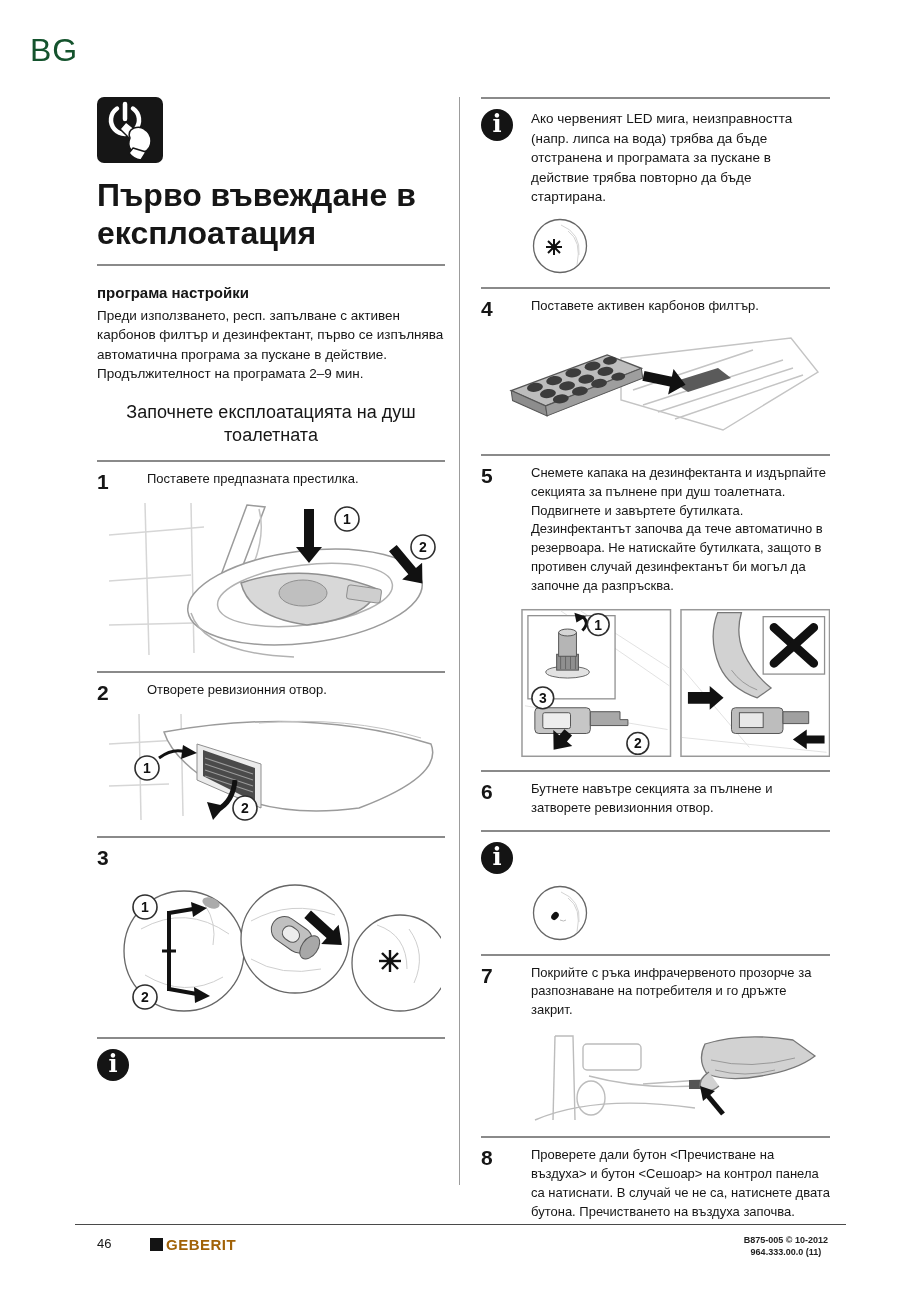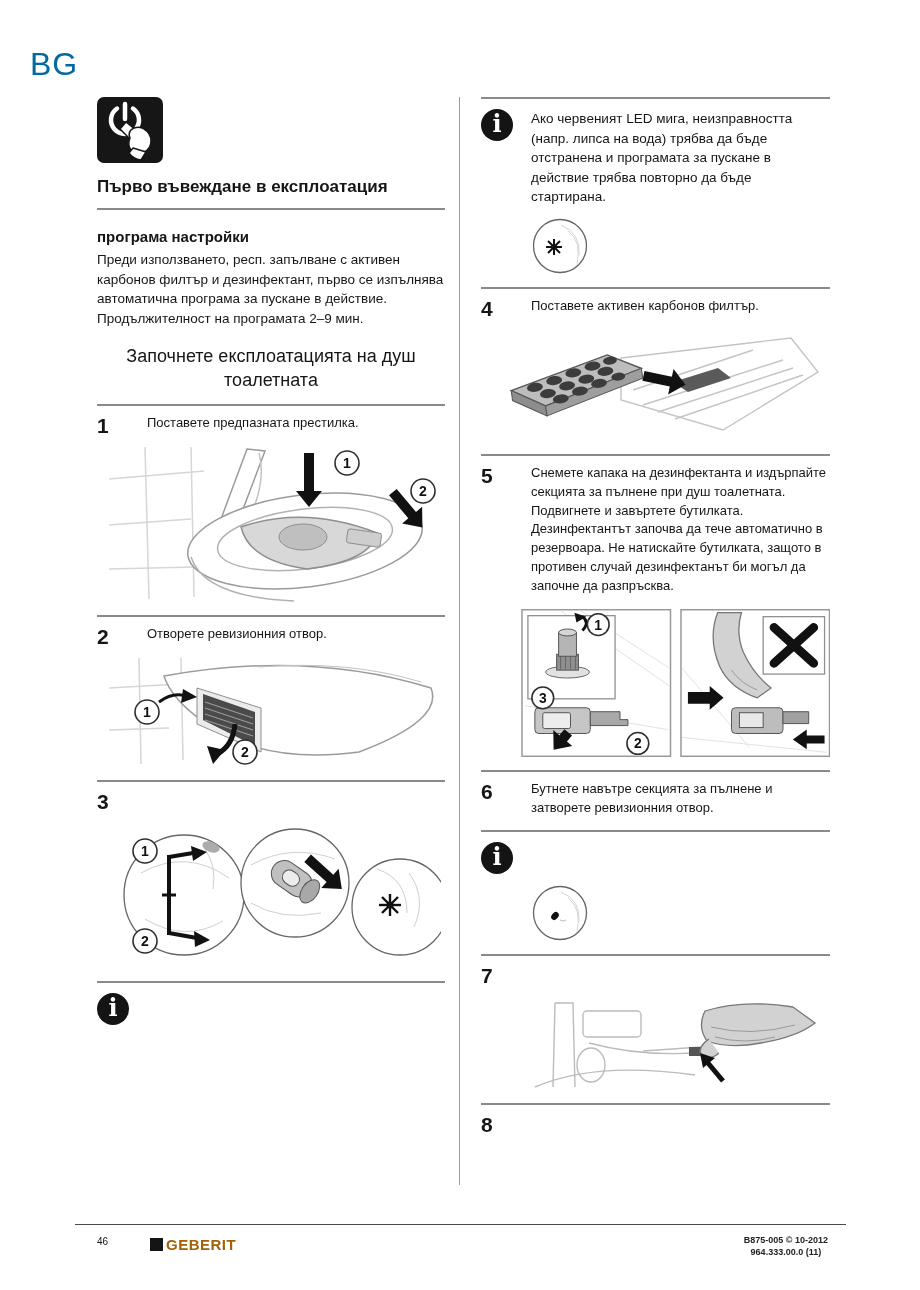--- a/index.html
+++ b/index.html
@@ -1,30 +1,30 @@
 <!DOCTYPE html>
 <html><head>
 <meta charset="utf-8">
 <style>
   html,body { margin:0; padding:0; }
   body {
     width:920px; height:1290px; background:#ffffff; position:relative;
     font-family:"Liberation Sans", sans-serif; color:#161616;
     -webkit-font-smoothing:antialiased;
   }
-  .bg-code { position:absolute; left:30px; top:46px; font-size:32px; letter-spacing:1px; color:#0369a1; }
+  .bg-code { position:absolute; left:30px; top:32px; font-size:32px; letter-spacing:1px; color:#14532d; }
   .v-divider { position:absolute; left:459px; top:97px; width:1px; height:1088px; background:#9c9c9c; }
 
   .col { position:absolute; top:97px; }
   .col-left  { left:97px;  width:348px; }
   .col-right { left:481px; width:349px; }
 
   .app-icon { display:block; margin:0 0 14px; }
 
-  .title { font-size:17px; font-weight:bold; line-height:1.18; margin:0 0 11px; }
+  .title { font-size:32px; font-weight:bold; line-height:1.18; margin:0 0 11px; }
   .title-rule { border-top:2px solid #8a8a8a; margin:0 0 18px; }
 
   .section-h { font-size:15px; font-weight:bold; margin:0 0 5px; }
   .body-text { font-size:13.5px; line-height:1.45; margin:0 0 17px; }
   .subsection { font-size:18px; font-weight:400; line-height:1.3; margin:0 0 12px;text-align:center; }
 
   .step { border-top:2px solid #8a8a8a; padding:8px 0 12px; }
   .step-head { display:flex; }
   .step-num { width:50px; flex:none; font-size:21px; font-weight:bold; line-height:1.1; }
   .step-text { flex:1; font-size:13px; line-height:1.45; }
@@ -40,21 +40,21 @@
 
   .illus { display:block; margin:10px 0 0 12px; }
   .illus-indent { margin-left:50px; }
   .panels { display:flex; gap:8px; margin:12px 0 0 40px; }
 
   svg text { font-family:"Liberation Sans", sans-serif; }
   .callout-circle { fill:#fff; stroke:#2e2e2e; stroke-width:1.6; }
   .callout-num { font-size:14px; font-weight:bold; fill:#111; }
 
   .footer-rule { position:absolute; left:75px; right:74px; top:1224px; border-top:1.5px solid #4a4a4a; }
-  .footer-page { position:absolute; left:97px; top:1236px; font-size:10px; }
+  .footer-page { position:absolute; left:97px; top:1236px; font-size:13px; }
   .footer-brand { position:absolute; left:150px; top:1236px; display:flex; align-items:center; }
   .brand-square { width:13px; height:13px; background:#141414; margin-right:3px; }
   .brand-text { font-size:15px; font-weight:bold; letter-spacing:0.5px; color:#a16207; }
   .footer-ref { position:absolute; right:92px; top:1234px; text-align:center; font-size:9px; line-height:1.35; color:#222;font-weight:bold; }
 </style>
 </head>
 <body>
 
 <div class="bg-code">BG</div>
 <div class="v-divider"></div>
@@ -366,20 +366,21 @@
           <path d="M37,14 q14,10 9,34"></path>
       </g>
       <ellipse cx="24" cy="32" rx="3.2" ry="4.4" fill="#111" transform="rotate(40 24 32)"></ellipse>
       <path d="M29,36 q4,2 6,0" stroke="#bbb" fill="none"></path>
     </svg>
   </div>
 
   <div class="step">
     <div class="step-head">
       <div class="step-num">7</div>
+      <div class="step-text">Покрийте с ръка инфрачервеното прозорче за разпознаване на потребителя и го дръжте закрит.</div>
     </div>
     <svg class="illus" width="332" height="94" viewBox="0 0 332 94">
       <g stroke="#bcbcbc" fill="none" stroke-width="1.4">
         <path d="M62,6 L80,6 L82,90"></path>
         <path d="M62,6 L60,90"></path>
         <rect x="90" y="14" width="58" height="26" rx="4"></rect>
         <path d="M42,90 q60,-26 160,-12"></path>
         <path d="M96,46 q60,16 128,8"></path>
         <ellipse cx="98" cy="68" rx="14" ry="17"></ellipse>
         <path d="M150,54 l58,-4"></path>
@@ -392,20 +393,21 @@
       </g>
       <path d="M216,42 q-12,8 -8,17 q9,5 18,-3" fill="#d2d2d2" stroke="#777" stroke-width="1.3"></path>
       <line x1="230" y1="84" x2="215" y2="66" stroke="#111" stroke-width="5"></line>
       <polygon points="207,56 222,61 210,71" fill="#111"></polygon>
     </svg>
   </div>
 
   <div class="step">
     <div class="step-head">
       <div class="step-num">8</div>
+      <div class="step-text">Проверете дали бутон &lt;Пречистване на въздуха&gt; и бутон &lt;Сешоар&gt; на контрол панела са натиснати. В случай че не са, натиснете двата бутона. Пречистването на въздуха започва.</div>
     </div>
   </div>
 </div>
 
 <div class="footer-rule"></div>
 <div class="footer-page">46</div>
 <div class="footer-brand">
   <span class="brand-square"></span>
   <span class="brand-text">GEBERIT</span>
 </div>

